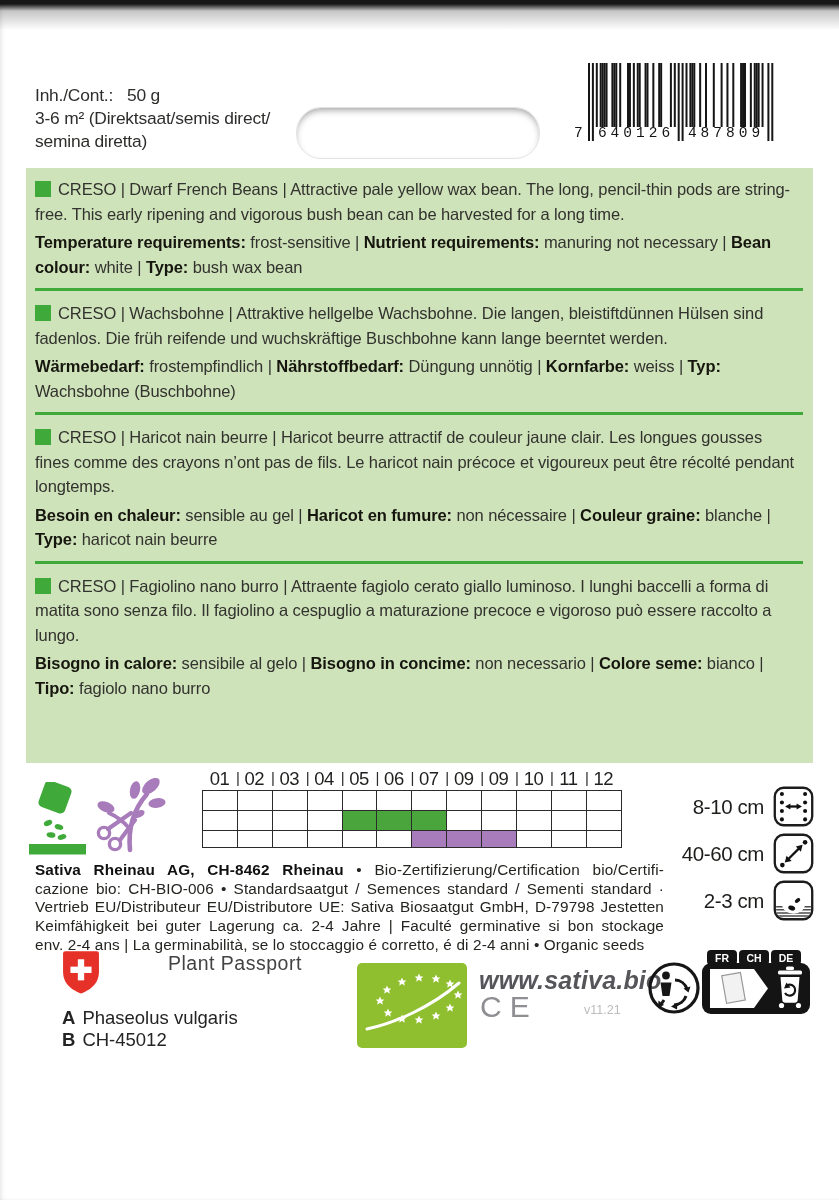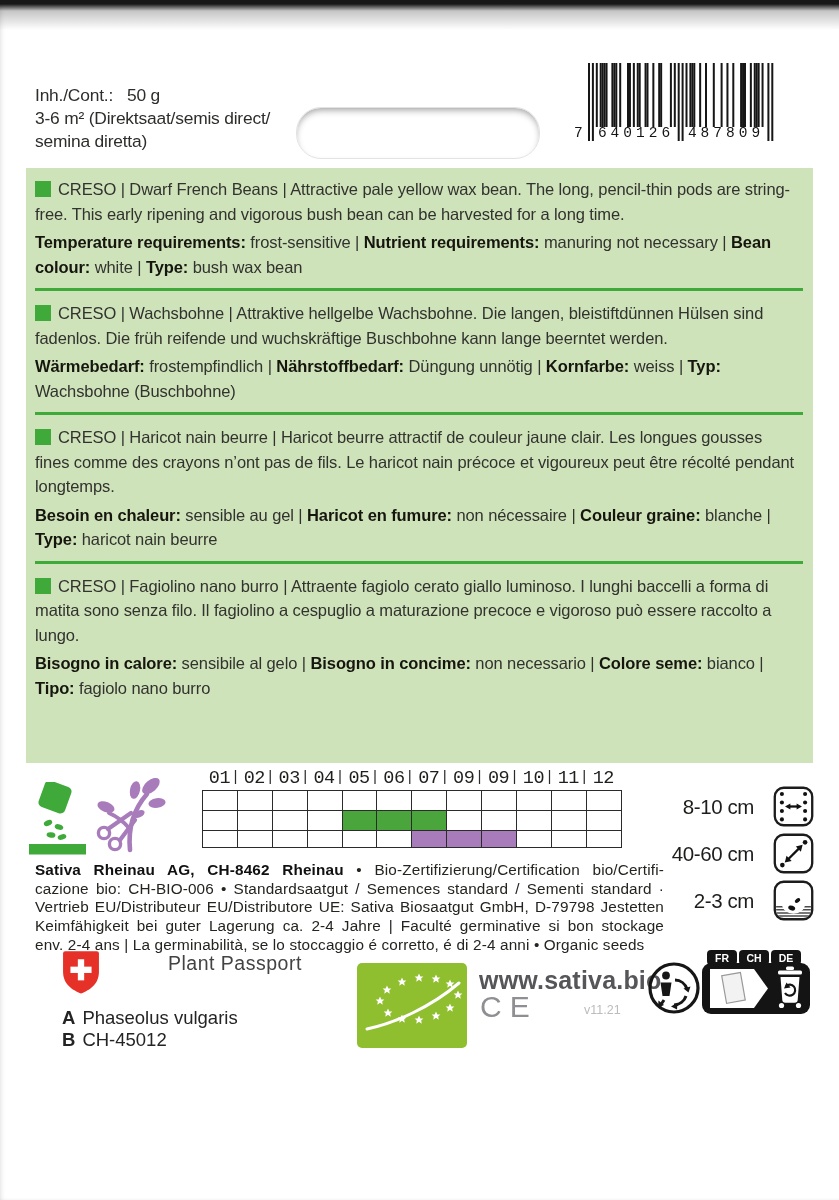--- a/index.html
+++ b/index.html
@@ -26,46 +26,46 @@
   .panel{position:absolute;left:26px;top:168px;width:787px;height:595px;background:var(--panel-bg);
         box-sizing:border-box;padding:9px 10px 0 9px;font-size:16.5px;line-height:24.6px;color:#32322e;letter-spacing:-0.1px;}
   .panel b{color:#16160f;}
   .panel p{margin:0 6px 4px 0;}
   .panel p.details{margin:0 0 9px 0;}
   .sep{height:2.6px;background:var(--green);margin:8px 0 10px 0;}
   .bullet{display:inline-block;width:16px;height:16px;background:var(--green);margin-right:7px;vertical-align:-2px;}
   
   .legend-sow{position:absolute;left:28px;top:782px;}
   .legend-harvest{position:absolute;left:94px;top:770px;}
-  .calendar{position:absolute;left:202px;top:768px;font-family:Liberation Mono, monospace;}
+  .calendar{position:absolute;left:202px;top:768px;}
   .cal-head{display:grid;grid-template-columns:repeat(12,34.9px);height:22px;}
   .cal-head .hc{position:relative;text-align:center;font-size:18.5px;color:#1f1f1d;letter-spacing:-0.5px;}
   .cal-head .hc::after{content:"|";position:absolute;right:-2.5px;top:1px;font-size:15px;color:#2b2b2b;}
   .cal-head .hc:last-child::after{content:none;}
   .cal-body{display:grid;grid-template-columns:repeat(12,34.9px);grid-template-rows:20px 20px 17px;
         border-top:1.6px solid #2b2b2b;border-left:1.6px solid #2b2b2b;width:418.8px;}
   .cal-body .cell{border-right:1.6px solid #2b2b2b;border-bottom:1.6px solid #2b2b2b;}
   
   .spacing-list{position:absolute;left:664px;top:786px;width:150px;display:flex;flex-direction:column;gap:6px;}
-  .spacing-row{display:flex;align-items:center;justify-content:flex-end;gap:19px;}
+  .spacing-row{display:flex;align-items:center;justify-content:flex-end;gap:9px;}
   .spacing-row .lbl{font-size:20.5px;color:#1d1d1b;letter-spacing:-0.4px;}
   
   .footer-text{position:absolute;left:35px;top:861px;width:629px;font-size:15.3px;line-height:18.7px;color:#242420;letter-spacing:.15px;}
   .footer-text .jline{text-align:justify;text-align-last:justify;}
   .footer-text .jline.last{text-align-last:left;}
   .footer-text b{color:#101010;}
   
   .swiss{position:absolute;left:62px;top:950px;}
   .pp-title{position:absolute;left:168px;top:952px;font-size:19.5px;color:#434343;letter-spacing:.5px;}
   .pp-a{position:absolute;left:62px;top:1007px;font-size:18.5px;color:#242424;}
   .pp-b{position:absolute;left:62px;top:1029px;font-size:18.5px;color:#242424;}
   .pp-a b,.pp-b b{margin-right:7px;}
   
   .eu-logo{position:absolute;left:357px;top:963px;}
-  .website{position:absolute;left:479px;top:966px;font-size:25px;font-weight:700;color:#56565a;letter-spacing:.2px;}
+  .website{position:absolute;left:479px;top:966px;font-size:25px;font-weight:700;color:#56565a;letter-spacing:.2px;font-style:italic;}
   .ce-mark{position:absolute;left:480px;top:990px;font-size:30px;color:#8f8f93;letter-spacing:8px;}
   .version{position:absolute;left:584px;top:1003px;font-size:12.5px;color:#bcbcbc;}
   .triman{position:absolute;left:647px;top:961px;}
   .badge{position:absolute;left:702px;top:950px;}
 </style>
 </head>
 <body>
 
 <div class="page">
   <div class="photo-top-edge"></div>

